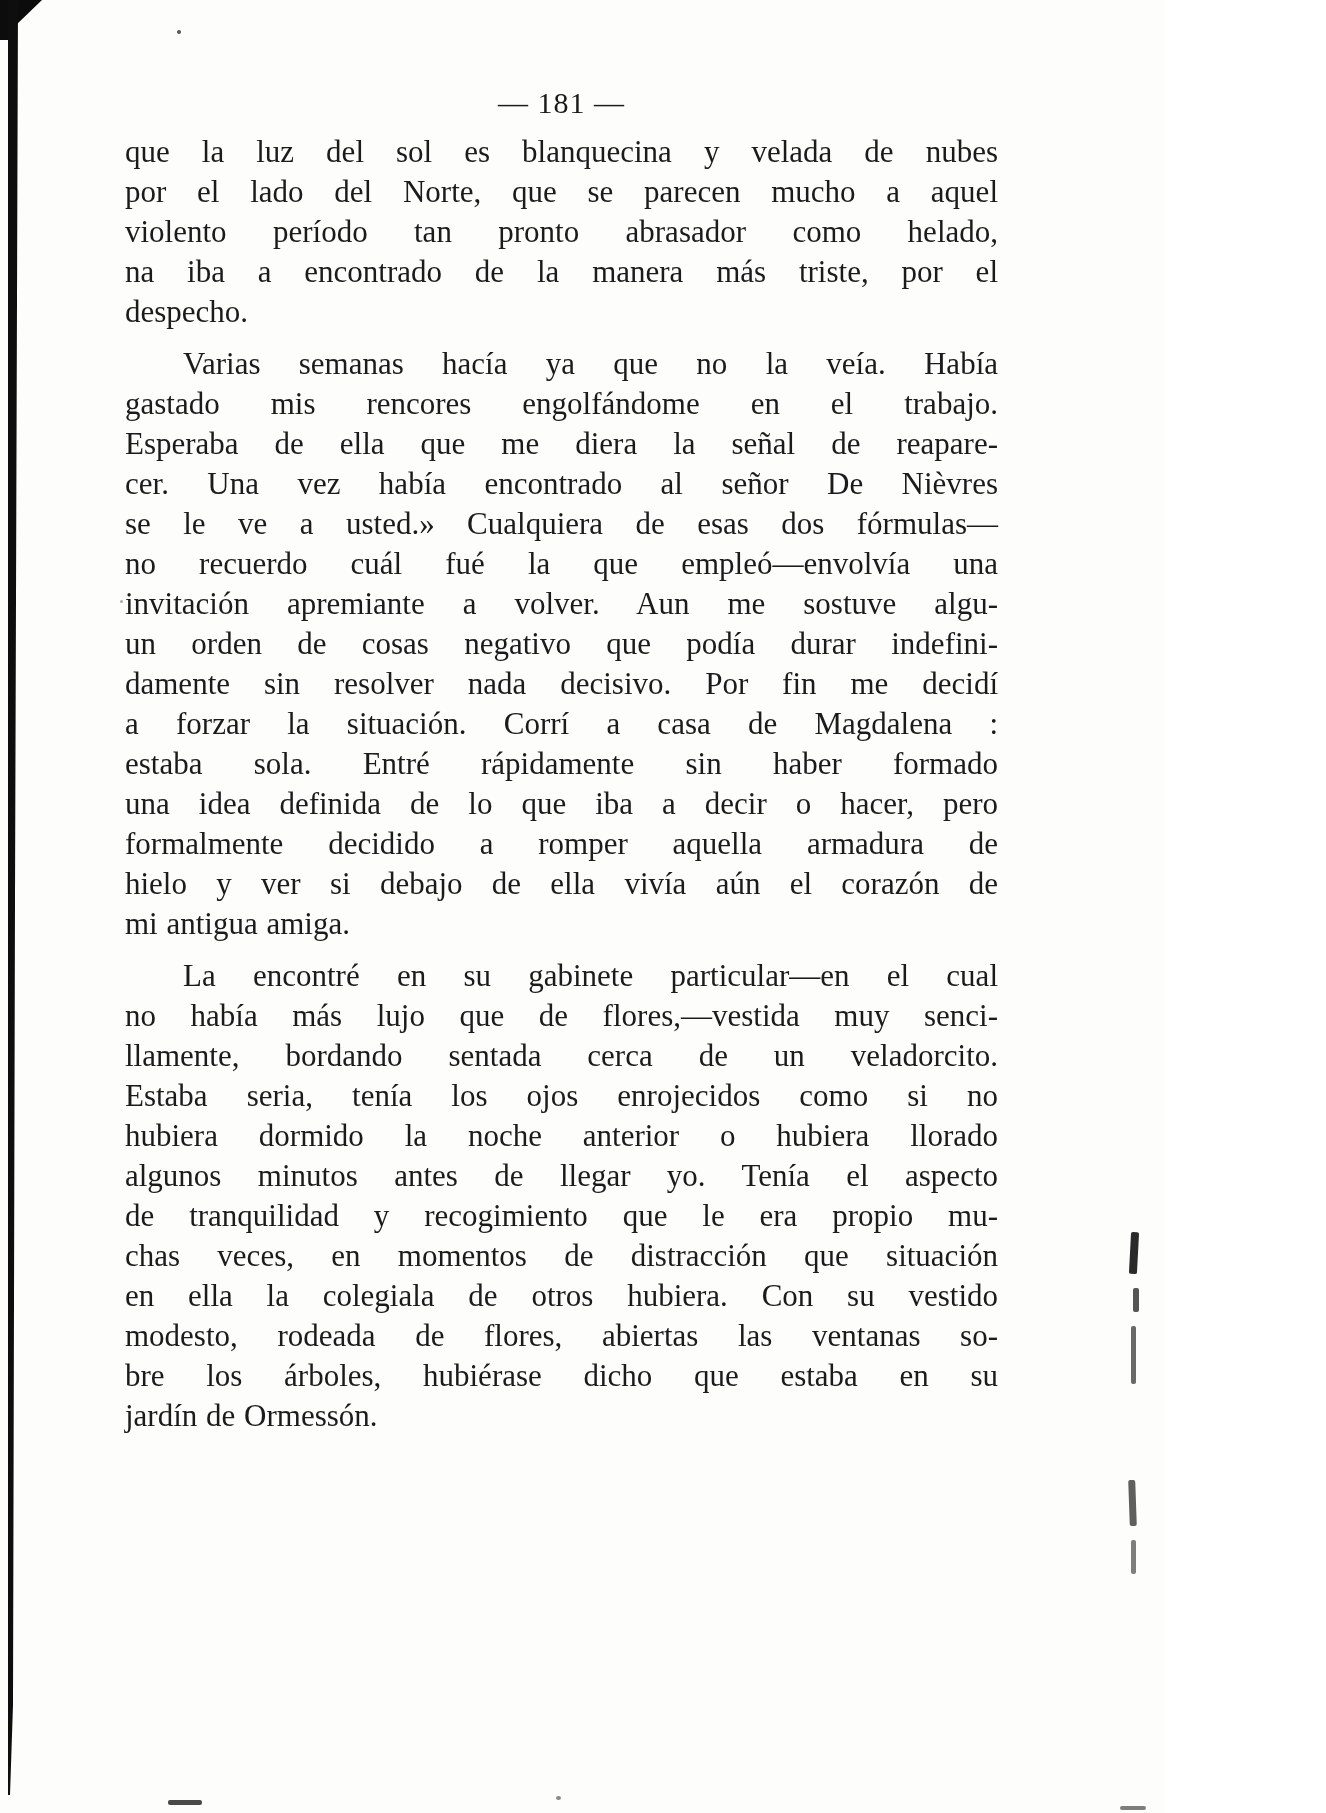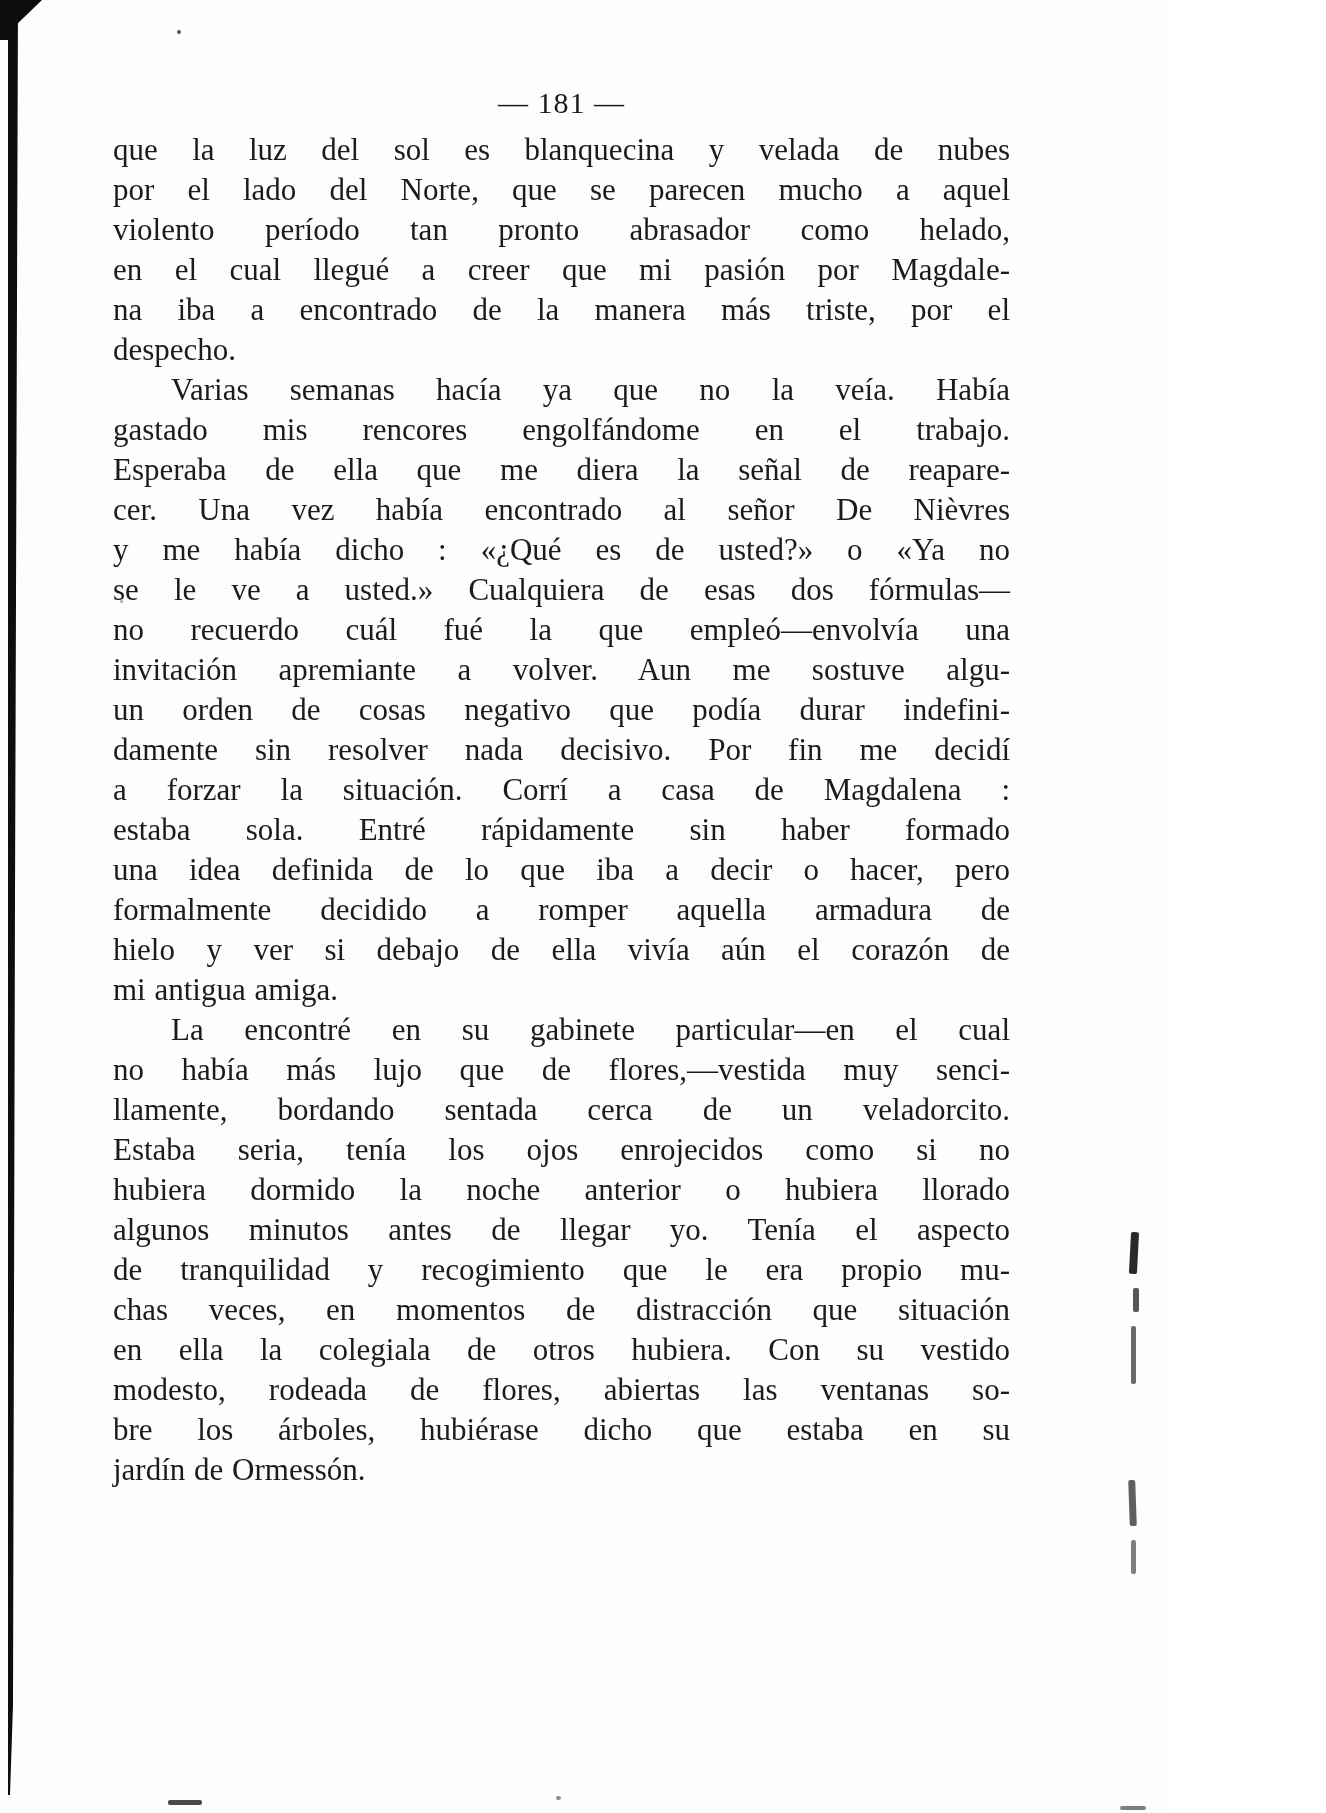--- a/index.html
+++ b/index.html
@@ -45,21 +45,21 @@
     position: absolute;
     left: 113px; top: 86px;
     width: 897px;
   }
   .page-number {
     text-align: center;
     font-size: 30px;
     letter-spacing: 1px;
     margin-bottom: 10px;
   }
-  .paragraph { margin: 0; }
+  .paragraph { margin: 12px; }
   .line {
     font-size: 31px;
     line-height: 40px;
     text-align: justify;
     text-align-last: justify;
     word-spacing: 1px;
   }
   .line.para-end { text-align-last: left; }
   .line.first-indent { text-indent: 58px; }
 </style>
@@ -83,30 +83,28 @@
   <div class="speck" style="left:556px; top:1796px; width:5px; height:4px; opacity:.7;"></div>
   <div class="edge-mark" style="left:1120px; top:1806px; width:26px; height:4px; opacity:.6;"></div>
 
   <div class="content">
     <div class="page-number">— 181 —</div>
     <div id="page-text">
         <div class="paragraph">
           <div class="line">que la luz del sol es blanquecina y velada de nubes</div>
           <div class="line">por el lado del Norte, que se parecen mucho a aquel</div>
           <div class="line">violento período tan pronto abrasador como helado,</div>
-          <div class="line">en el cual llegué a creer que mi pasión por Magdale-</div>
           <div class="line">na iba a encontrado de la manera más triste, por el</div>
           <div class="line para-end">despecho.</div>
         </div>
         <div class="paragraph">
           <div class="line first-indent">Varias semanas hacía ya que no la veía. Había</div>
           <div class="line">gastado mis rencores engolfándome en el trabajo.</div>
           <div class="line">Esperaba de ella que me diera la señal de reapare-</div>
           <div class="line">cer. Una vez había encontrado al señor De Nièvres</div>
-          <div class="line">y me había dicho : «¿Qué es de usted?» o «Ya no</div>
           <div class="line">se le ve a usted.» Cualquiera de esas dos fórmulas—</div>
           <div class="line">no recuerdo cuál fué la que empleó—envolvía una</div>
           <div class="line">invitación apremiante a volver. Aun me sostuve algu-</div>
           <div class="line">un orden de cosas negativo que podía durar indefini-</div>
           <div class="line">damente sin resolver nada decisivo. Por fin me decidí</div>
           <div class="line">a forzar la situación. Corrí a casa de Magdalena :</div>
           <div class="line">estaba sola. Entré rápidamente sin haber formado</div>
           <div class="line">una idea definida de lo que iba a decir o hacer, pero</div>
           <div class="line">formalmente decidido a romper aquella armadura de</div>
           <div class="line">hielo y ver si debajo de ella vivía aún el corazón de</div>

